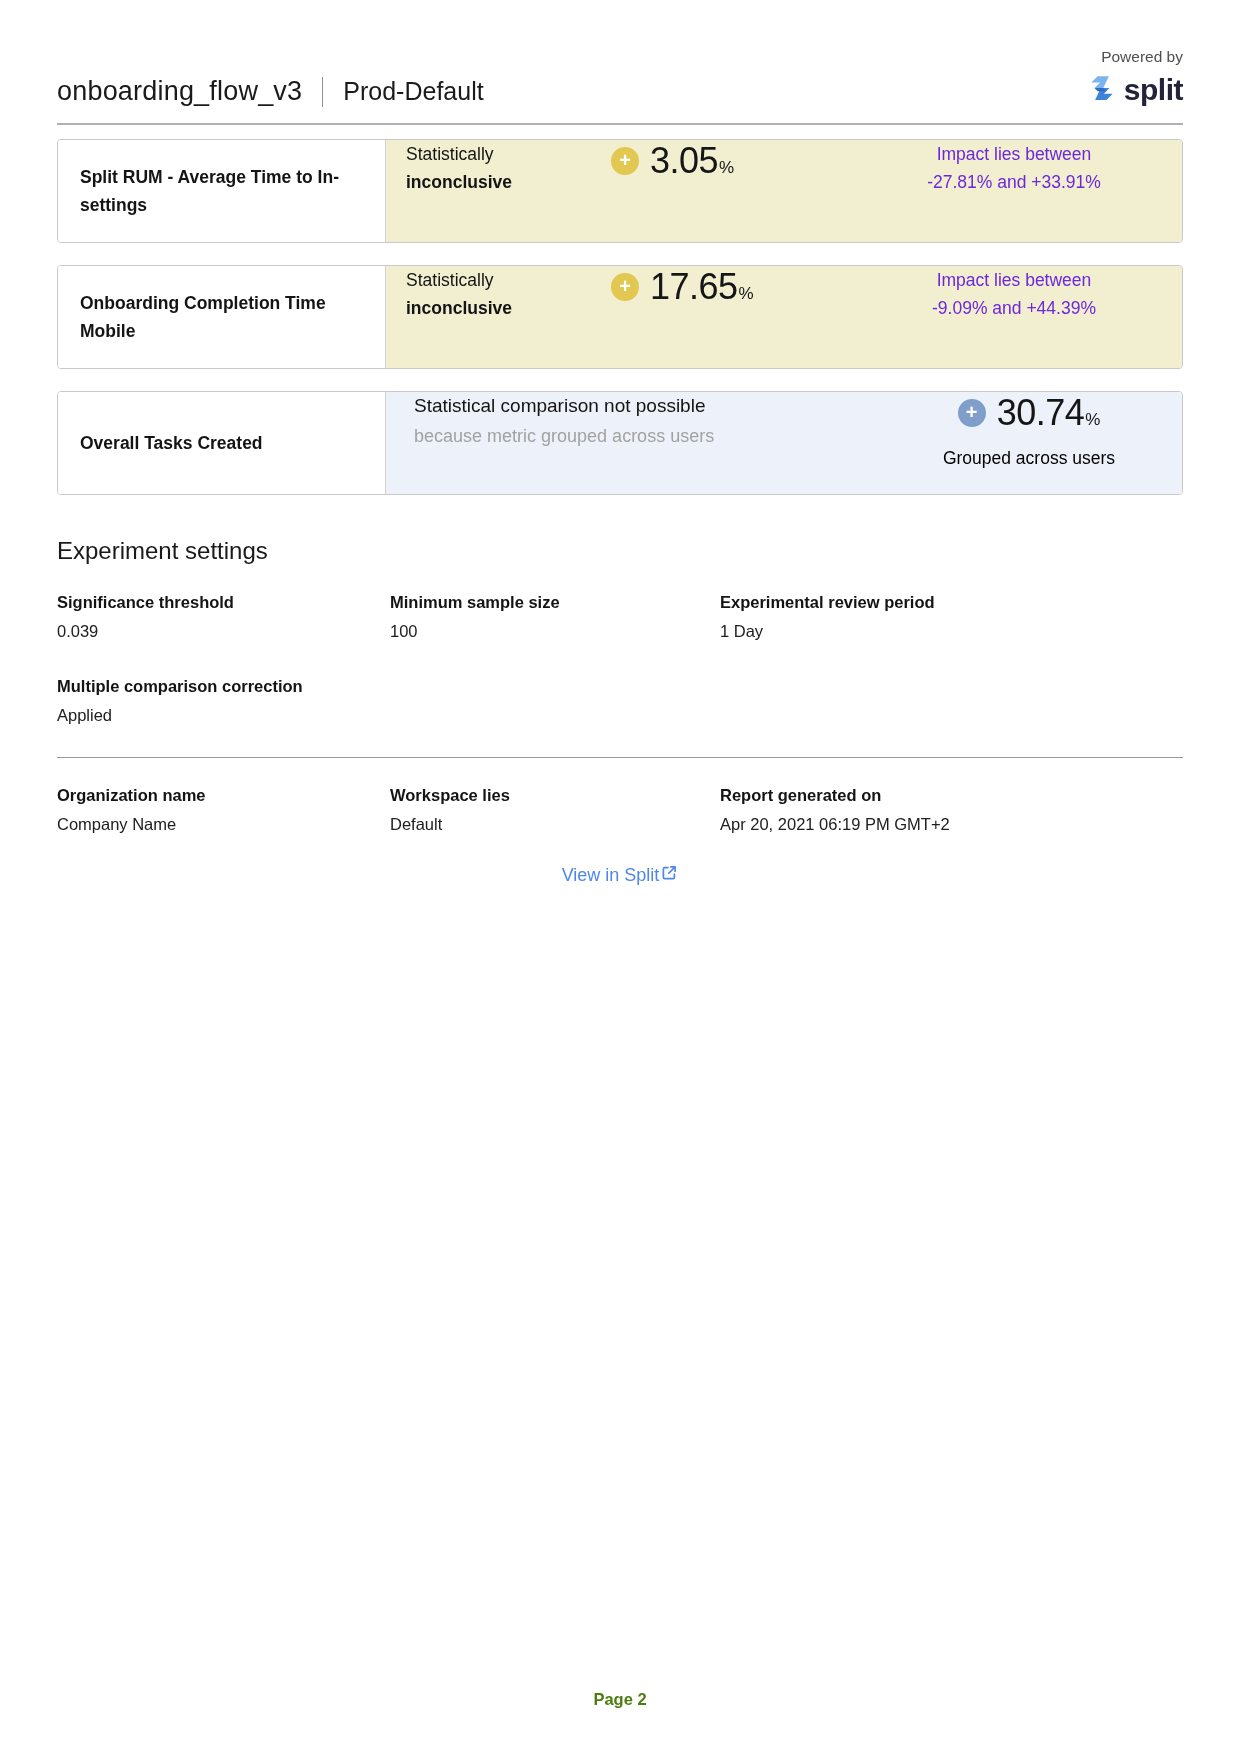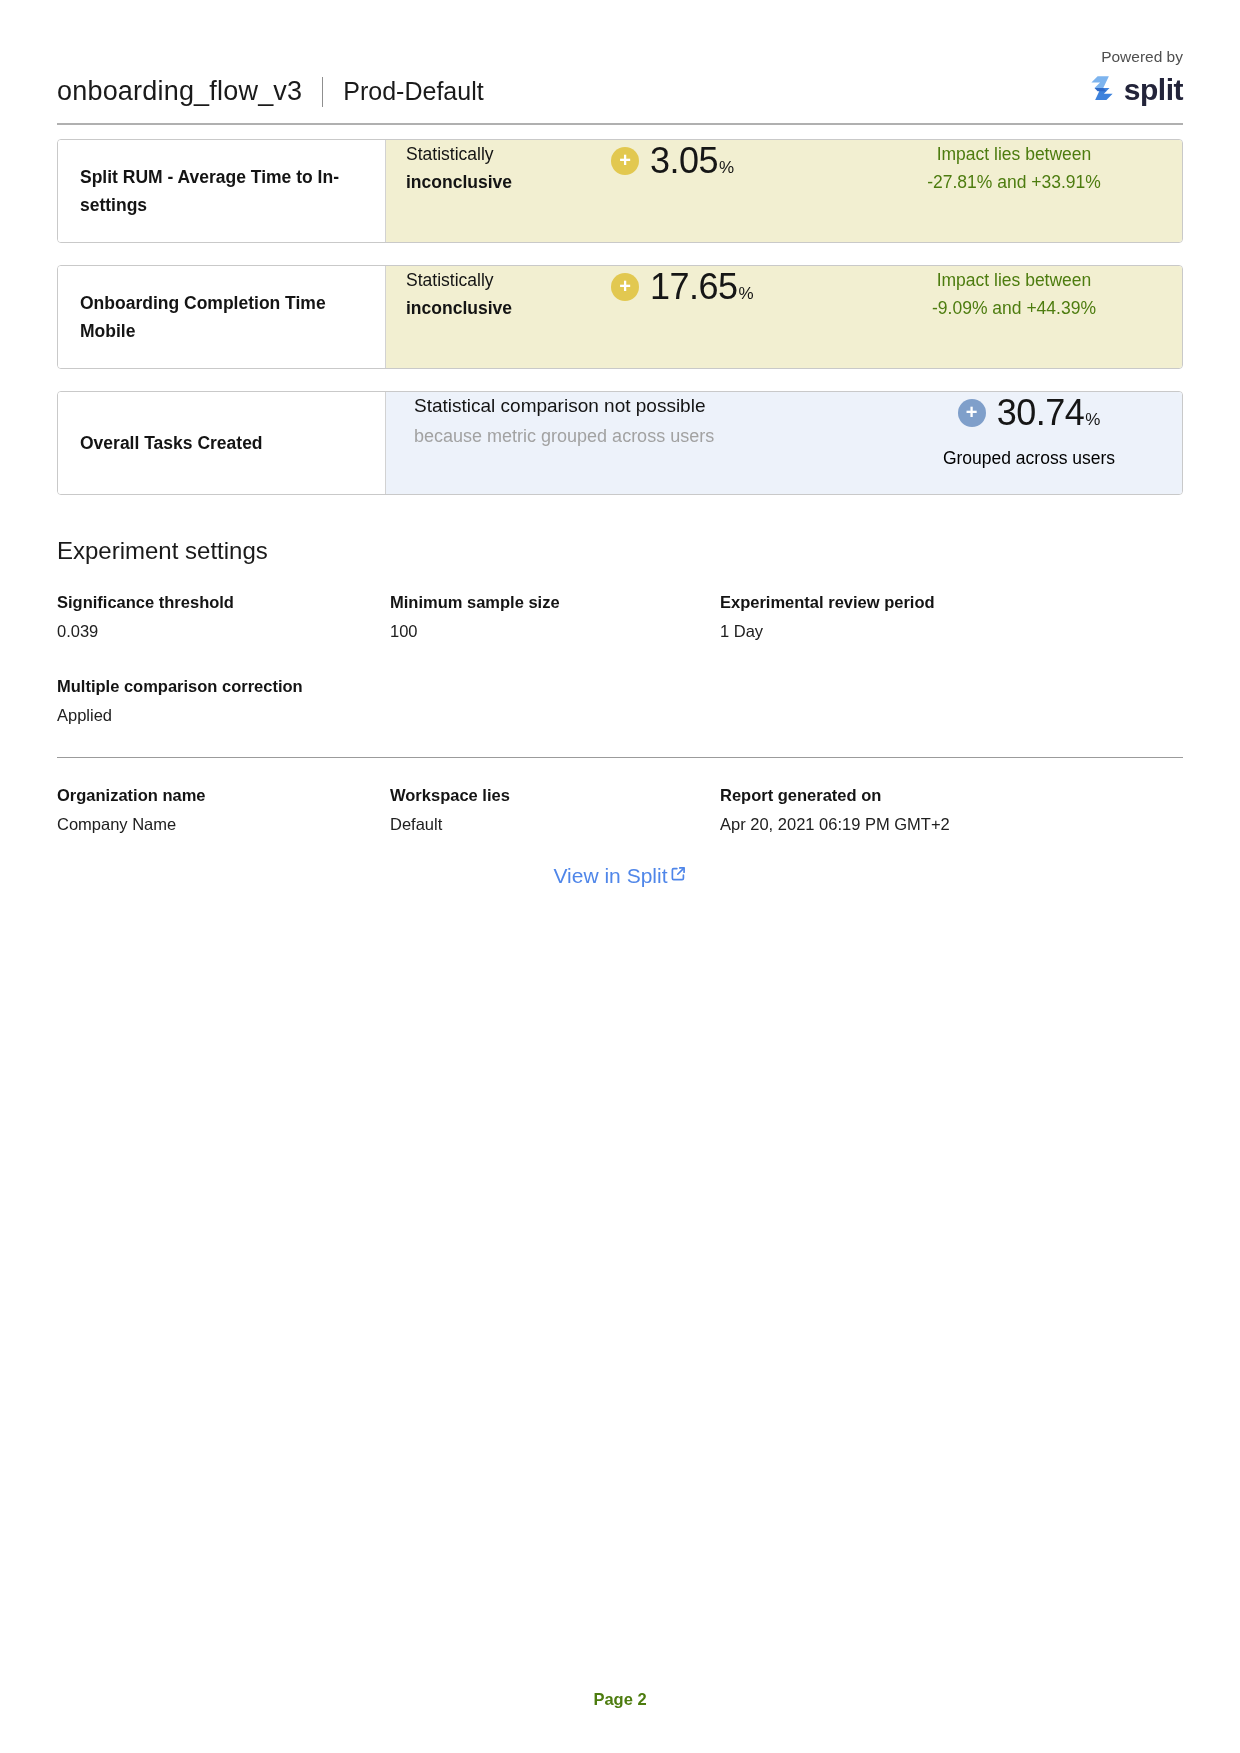--- a/index.html
+++ b/index.html
@@ -48,21 +48,21 @@
   .plus-circle {
     width:28px; height:28px; border-radius:50%; flex:0 0 28px;
     display:flex; align-items:center; justify-content:center;
     color:#ffffff; font-size:20px; font-weight:700; line-height:1; padding-bottom:2px;
   }
   .plus-yellow { background:#e2c850; }
   .plus-blue   { background:#7f9fca; }
   .big-value { display:flex; align-items:baseline; color:#161616; }
   .big-value .num { font-size:36px; letter-spacing:-0.5px; }
   .big-value .pct { font-size:17px; margin-left:1px; }
-  .impact { flex:1; text-align:center; font-size:17.5px; line-height:1.6; color:#4d7c0f; padding:0 14px; }
+  .impact { flex:1; text-align:center; font-size:17.5px; line-height:1.6; color:#6d28d9; padding:0 14px; }
 
   
   .status-wide { flex:1; padding-left:28px; line-height:1.5; }
   .status-wide .line1 { font-size:19px; color:#141414; }
   .status-wide .line2 { font-size:18px; color:#a2a2a2; margin-top:2px; }
   .grouped-block { width:280px; flex:0 0 280px; text-align:center; padding-right:26px; }
   .grouped-top { display:flex; align-items:center; justify-content:center; gap:11px; }
   .grouped-caption { font-size:17.5px; color:#000000; margin-top:14px; }
 
   
@@ -74,21 +74,21 @@
   .field-label { font-size:16.5px; font-weight:700; color:#141414; }
   .field-value { font-size:16.5px; font-weight:400; color:#202020; margin-top:10px; }
 
   .mid-divider { margin-top:32px; border:none; border-top:1px solid #9b9b9b; }
   .info-grid { margin-top:28px; }
 
   
   .link-row { margin-top:30px; text-align:center; }
   .split-link {
     display:inline-flex; align-items:center; gap:1px;
-    color:#4f86e9; font-size:21px; text-decoration:none; cursor:pointer;
+    color:#4f86e9; font-size:18px; text-decoration:none; cursor:pointer;
   }
   .page-label {
     position:absolute; left:0; right:0; bottom:44px;
     text-align:center; font-size:16.5px; color:#4d7c0f;font-weight:bold;
   }
 </style>
 </head>
 <body>
 
 <div class="page">

